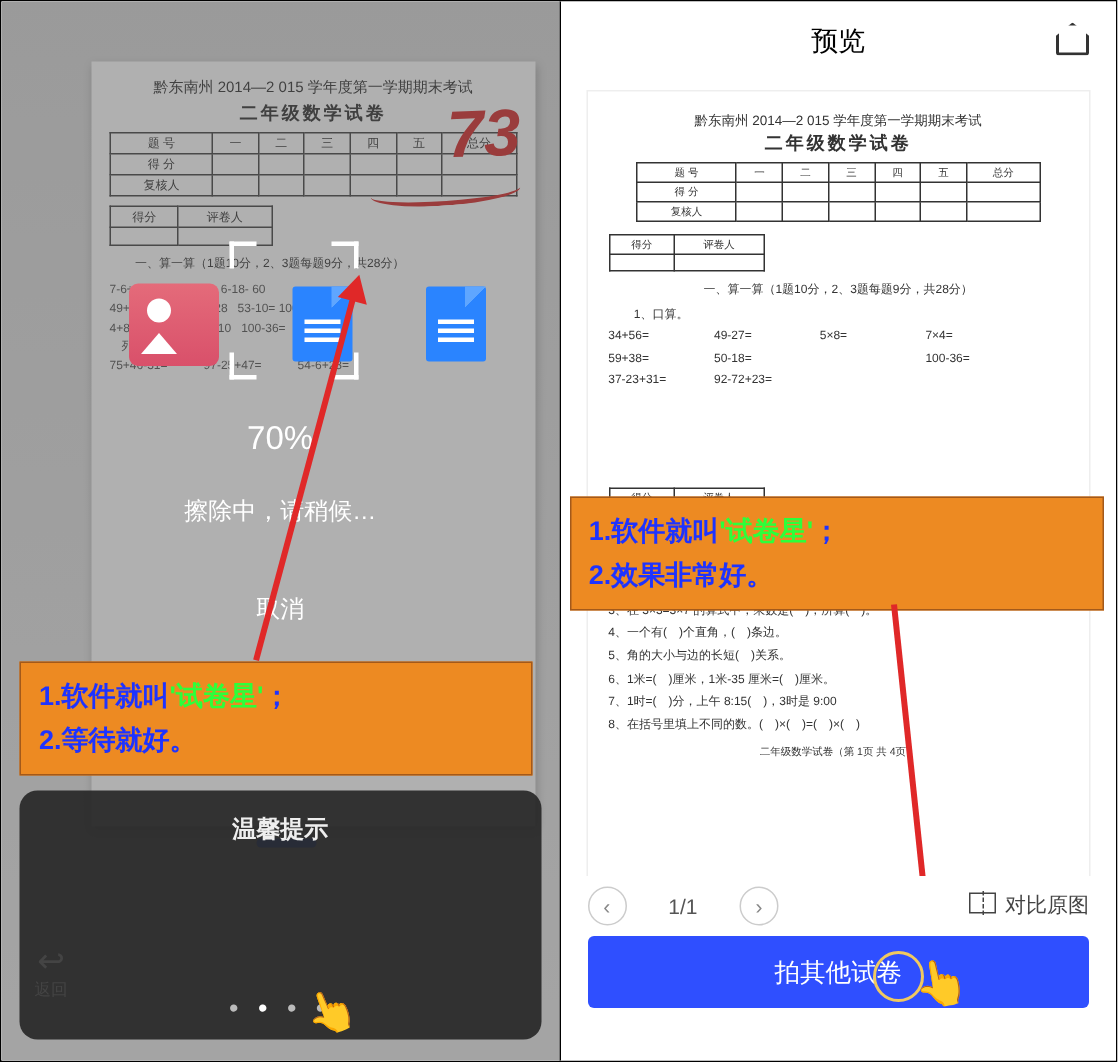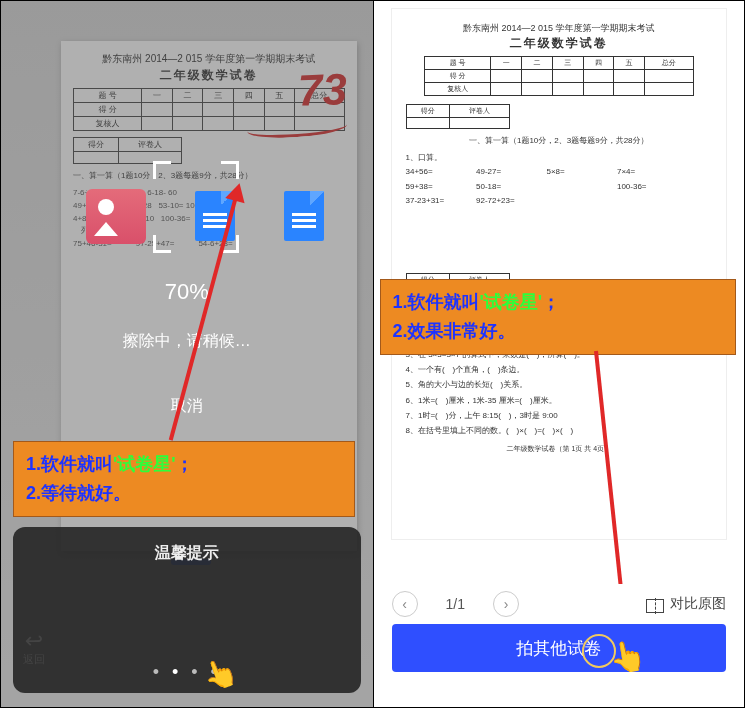--- a/index.html
+++ b/index.html
@@ -81,34 +81,34 @@
 
   
   .top-bar { height:52px; display:flex; align-items:center; justify-content:center; position:relative; font-size:18px; font-weight:500;}
   .home-icon { position:absolute; right:18px; top:14px; width:22px; height:22px; border:2px solid #333; border-radius:2px; clip-path: polygon(50% 0,100% 40%,100% 100%,0 100%,0 40%);}
   .preview-area { flex:1; position:relative; padding:8px 18px; overflow:hidden;}
   .preview-paper { background:#fff; width:100%; height:530px; font-size:8px; color:#333; padding:12px 14px; position:relative; box-shadow:0 0 0 1px #eee;}
   .preview-paper .subtitle { font-size:12px; font-weight:bold; text-align:center; letter-spacing:2px;}
   .preview-paper .exam-title { font-size:9px; text-align:center; line-height:1.6;}
   .preview-paper table { border-collapse:collapse; width:88%; margin:4px auto 2px;}
   .preview-paper table td { border:1px solid #333; font-size:7px; height:11px; padding:1px 2px; text-align:center;}
-  .section-label { font-size:8px; margin:6px 0 2px; }
+  .section-label { font-size:8px; margin:6px 17px 2px; }
   .calc-grid { font-size:8px; line-height:1.8; }
   .calc-grid span { display:inline-block; width:23%; }
   .fill-lines { font-size:8px; line-height:1.9; }
 
   .orange-right { left:6px; right:8px; top:278px; }
 
   .red-arrow-right { position:absolute; top:350px; left:220px; width:4px; height:302px; background:#e02828; transform:rotate(-6deg); transform-origin:top;}
   .red-arrow-right::after { content:""; position:absolute; bottom:-6px; left:-8px; width:0;height:0; border-left:10px solid transparent; border-right:10px solid transparent; border-top:18px solid #e02828;}
 
   .pager-row { height:40px; display:flex; align-items:center; padding:0 18px; font-size:14px; color:#555; gap:8px;}
   .page-btn { width:26px; height:26px; border:1px solid #ccc; border-radius:50%; display:flex; align-items:center; justify-content:center; font-size:14px; color:#888;}
   .page-info { margin:0 20px; }
-  .compare { margin-left:auto; display:flex; align-items:flex-end; gap:6px; color:#444;}
+  .compare { margin-left:auto; display:flex; align-items:flex-start; gap:6px; color:#444;}
   .compare-icon { width:18px; height:14px; border:1.5px solid #444; position:relative;}
   .compare-icon::after { content:""; position:absolute; left:50%; top:-2px; bottom:-2px; border-left:1px dashed #444;}
 
   .primary-btn { margin:0 18px 35px; background:#2f4fff; color:#fff; height:48px; border-radius:4px; display:flex; align-items:center; justify-content:center; font-size:17px; position:relative;}
   .hand2 { position:absolute; right:80px; bottom:-2px; font-size:30px; transform:rotate(-10deg);}
   .ring { position:absolute; right:110px; bottom:4px; width:34px; height:34px; border:2px solid #f0c960; border-radius:50%;}
 </style>
 </head>
 <body>
 
@@ -213,20 +213,24 @@
       <div class="hand1">👆</div>
     </div>
 
     <div class="back-area">
       <span class="arrow">↩</span>
       <span>返回</span>
     </div>
   </div>
 
   <div class="panel panel-right">
+    <div class="top-bar">
+      <span>预览</span>
+      <div class="home-icon"></div>
+    </div>
 
     <div class="preview-area">
       <div class="preview-paper">
         <div class="exam-title">黔东南州 2014—2 015 学年度第一学期期末考试</div>
         <div class="subtitle">二年级数学试卷</div>
         <table>
           <tbody>
               <tr>
             <td>题 号</td>
                 <td>一</td>

